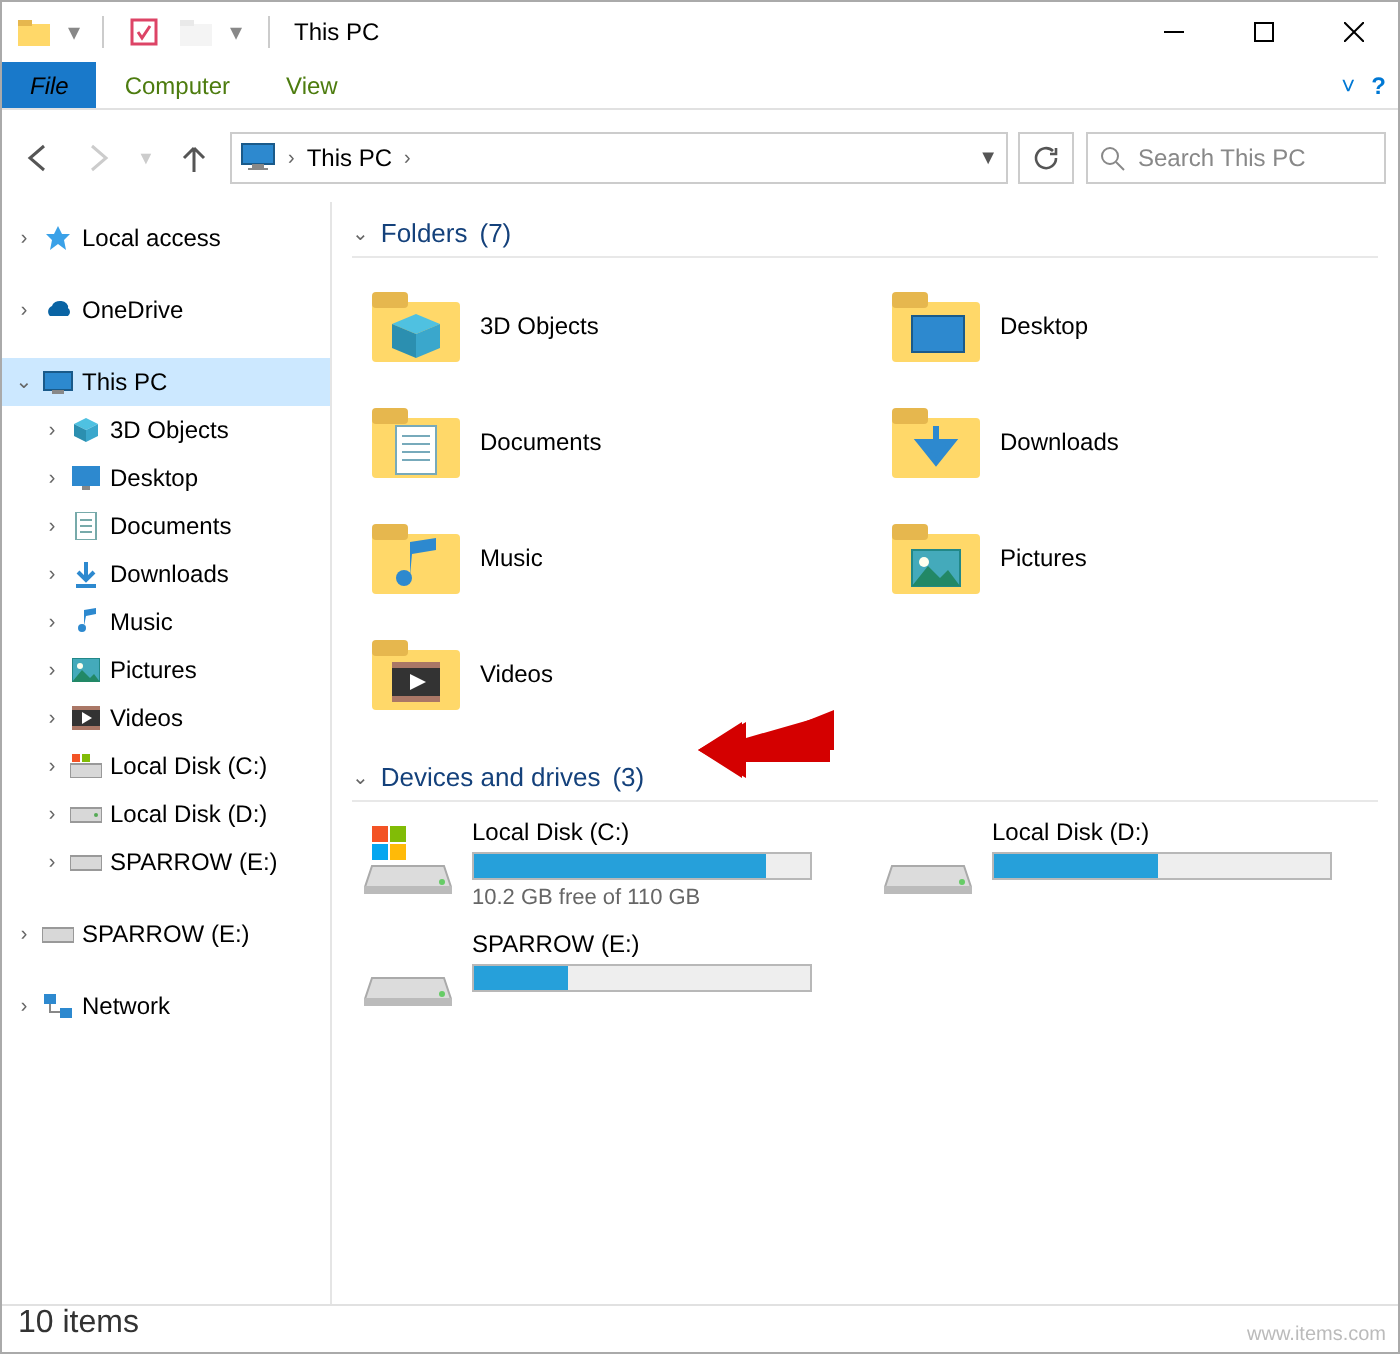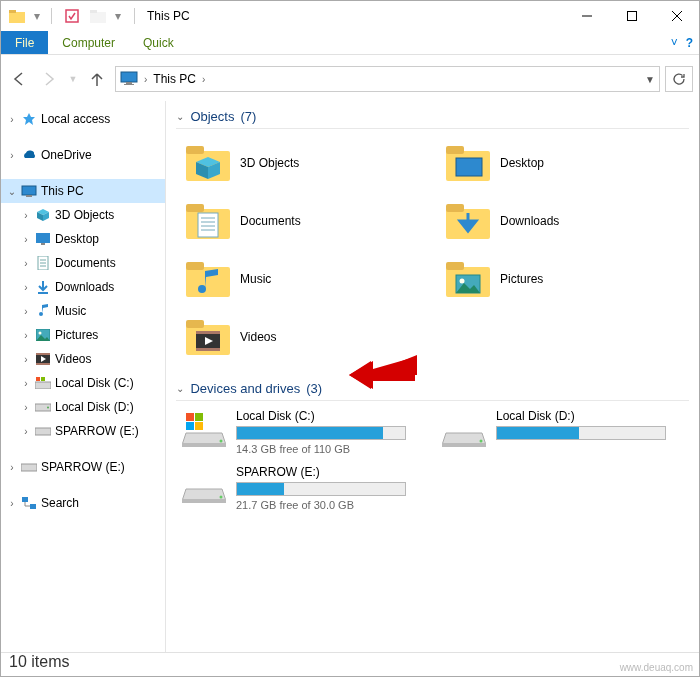--- a/index.html
+++ b/index.html
@@ -10,21 +10,21 @@
 .qat { display: flex; align-items: center; padding: 0 4px; gap: 2px; }
 .qat-icon { width: 24px; height: 24px; display: flex; align-items: center; justify-content: center; }
 .title-text { padding-left: 6px; font-size: 12px; }
 .title-sep { width: 1px; height: 16px; background: #ccc; margin: 0 6px; }
 .win-controls { margin-left: auto; display: flex; }
 .win-btn { width: 45px; height: 30px; display: flex; align-items: center; justify-content: center; }
 
 
 .ribbon { height: 24px; display: flex; align-items: stretch; border-bottom: 1px solid #e1e1e1; }
 .ribbon-tab { padding: 0 14px; display: flex; align-items: center; font-size: 12px; color: #4d7c0f; }
-.ribbon-tab.file { background: #1979ca; color: #fef9c3; }
+.ribbon-tab.file { background: #1979ca; color: #000000; font-style: italic; }
 .ribbon-right { margin-left: auto; display: flex; align-items: center; padding-right: 6px; gap: 8px; }
 
 
 .navbar { height: 36px; display: flex; align-items: center; padding: 4px 6px; gap: 6px; margin-top: 6px; }
 .nav-btn { width: 24px; height: 24px; display: flex; align-items: center; justify-content: center; color: #555; }
 .nav-btn.disabled { color: #ccc; }
 .addr-box { flex: 1; height: 26px; border: 1px solid #ccc; display: flex; align-items: center; padding: 0 4px; gap: 6px; }
 .addr-crumb { color: #000; }
 .addr-chev { color: #666; font-size: 10px; }
 .addr-end { margin-left: auto; display: flex; align-items: center; gap: 10px; }
@@ -114,21 +114,21 @@
           <line x1="0" y1="0" x2="10" y2="10" stroke="#000"></line>
           <line x1="10" y1="0" x2="0" y2="10" stroke="#000"></line>
         </svg>
       </div>
   </div>
 </div>
 
 <div class="ribbon">
   <div class="ribbon-tab file">File</div>
   <div class="ribbon-tab">Computer</div>
-  <div class="ribbon-tab">Quick</div>
+  <div class="ribbon-tab">View</div>
   <div class="ribbon-right">
     <span style="color:#0078d4">˅</span>
     <span style="color:#0078d4;font-weight:bold">?</span>
   </div>
 </div>
 
 <div class="navbar">
   <div class="nav-btn">
       <svg width="16" height="16">
         <path d="M11 2 L4 8 L11 14" fill="none" stroke="#555" stroke-width="1.5"></path>
@@ -158,20 +158,27 @@
     <span class="addr-chev">›</span>
     <span class="addr-end">
       <span style="color:#555;font-size:10px">▼</span>
     </span>
   </div>
   <div class="refresh-btn">
     <svg width="14" height="14">
         <path d="M12 7 A5 5 0 1 1 10.5 3.5 M12 2 V5 H9" fill="none" stroke="#555" stroke-width="1.3"></path>
       </svg>
   </div>
+  <div class="search-box">
+    <svg width="13" height="13">
+        <circle cx="5" cy="5" r="4" fill="none" stroke="#888"></circle>
+        <line x1="8" y1="8" x2="12" y2="12" stroke="#888"></line>
+      </svg>
+    <span>Search This PC</span>
+  </div>
 </div>
 
 <div class="main">
 
   <div class="tree">
     <div class="tree-item">
       <span class="expander">›</span>
       <span class="tree-icon">
           <svg width="14" height="14">
             <path d="M7 1 L9 5 L13 5 L10 8 L11 13 L7 10 L3 13 L4 8 L1 5 L5 5 Z" fill="#3aa1e8"></path>
@@ -318,29 +325,29 @@
     <div class="spacer-row"></div>
     <div class="tree-item">
         <span class="expander">›</span>
         <span class="tree-icon">
           <svg width="16" height="14">
             <rect x="1" y="1" width="6" height="5" fill="#2d89cf"></rect>
             <rect x="9" y="8" width="6" height="5" fill="#2d89cf"></rect>
             <path d="M4 6 V10 H9" fill="none" stroke="#888"></path>
           </svg>
         </span>
-        <span>Search</span>
+        <span>Network</span>
       </div>
   </div>
 
   <div class="content">
 
     <div class="section-header">
       <span class="chev">⌄</span>
-      <span>Objects</span>
+      <span>Folders</span>
       <span>(7)</span>
     </div>
     <div class="folder-grid">
       <div class="folder-item">
         <span class="folder-icon">
             <svg width="44" height="40">
               <rect x="0" y="8" width="44" height="30" rx="2" class="svg-folder-body"></rect>
               <rect x="0" y="3" width="18" height="8" rx="2" class="svg-folder-tab"></rect>
               <path d="M22 14 L34 19 L22 24 L10 19 Z" fill="#4fc1e1"></path>
               <path d="M10 19 L22 24 V36 L10 31 Z" fill="#2b8fb0"></path>
@@ -439,21 +446,21 @@
           <path d="M4 22 L40 22 L44 34 L0 34 Z" fill="#dcdcdc" stroke="#aaa"></path>
           <rect x="0" y="32" width="44" height="4" fill="#bbb"></rect>
           <circle cx="39" cy="30" r="1.5" fill="#6c6"></circle>
         </svg>
       </span>
       <div class="drive-info">
         <span class="drive-name">Local Disk (C:)</span>
         <div class="drive-bar">
               <div class="drive-fill" style="width:87%"></div>
             </div>
-        <span class="drive-free">14.3 GB free of 110 GB</span>
+        <span class="drive-free">10.2 GB free of 110 GB</span>
       </div>
     </div>
     <div class="drive-item">
       <span class="drive-icon">
         <svg width="44" height="36">
 
           <path d="M4 22 L40 22 L44 34 L0 34 Z" fill="#dcdcdc" stroke="#aaa"></path>
           <rect x="0" y="32" width="44" height="4" fill="#bbb"></rect>
           <circle cx="39" cy="30" r="1.5" fill="#6c6"></circle>
         </svg>
@@ -472,28 +479,27 @@
           <path d="M4 22 L40 22 L44 34 L0 34 Z" fill="#dcdcdc" stroke="#aaa"></path>
           <rect x="0" y="32" width="44" height="4" fill="#bbb"></rect>
           <circle cx="39" cy="30" r="1.5" fill="#6c6"></circle>
         </svg>
       </span>
       <div class="drive-info">
         <span class="drive-name">SPARROW (E:)</span>
         <div class="drive-bar">
               <div class="drive-fill" style="width:28%"></div>
             </div>
-        <span class="drive-free">21.7 GB free of 30.0 GB</span>
       </div>
     </div>
       </div>
   </div>
 </div>
 
 <svg class="arrow" width="70" height="40">
   <path d="M68 4 L18 24 L68 24 Z M0 24 L22 10 L22 38 Z" fill="#d40000"></path>
   <path d="M0 24 L24 10 L24 18 L66 6 L66 30 L24 30 L24 38 Z" fill="#d40000"></path>
 </svg>
 
 <div class="statusbar">
   <span>10 items</span>
 </div>
-<span class="watermark">www.deuaq.com</span>
+<span class="watermark">www.items.com</span>
 
 </body></html>

